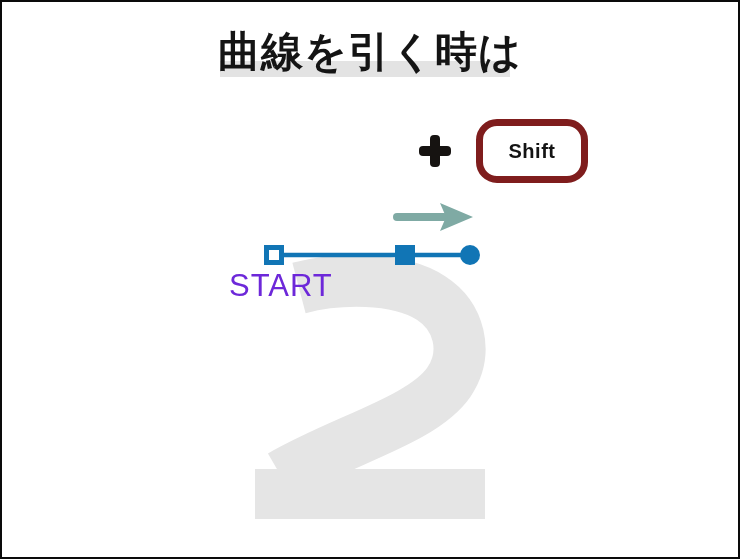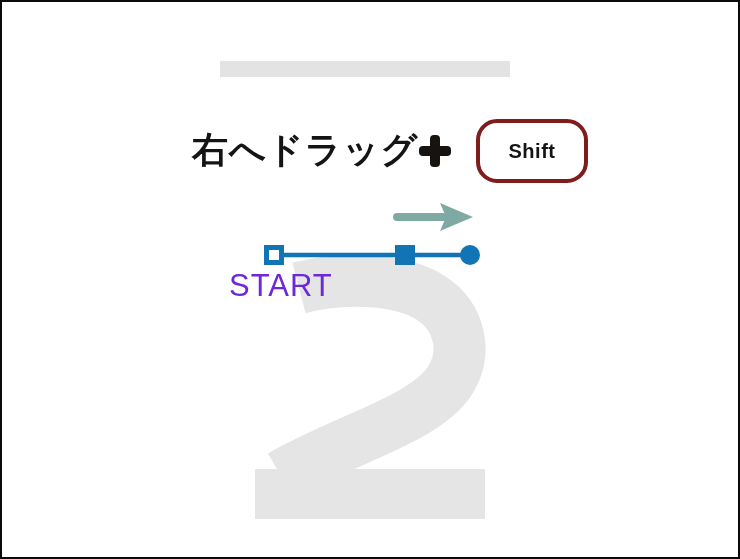--- a/index.html
+++ b/index.html
@@ -20,41 +20,41 @@
   
   .drag-label{
     position:absolute;left:190px;top:124px;margin:0;
     font-size:36px;font-weight:700;color:#141414;letter-spacing:1px;z-index:2;
   }
   .plus-icon{position:absolute;left:417px;top:133px;width:32px;height:32px;z-index:2;}
   .plus-icon .h{position:absolute;left:0;top:11px;width:32px;height:10px;background:#161311;border-radius:4px;}
   .plus-icon .v{position:absolute;left:11px;top:0;width:10px;height:32px;background:#161311;border-radius:4px;}
   .shift-key{
     position:absolute;left:474px;top:117px;width:112px;height:64px;box-sizing:border-box;
-    border:4px solid #7f1d1d;border-radius:21px;background:#fff;
+    border:7px solid #7f1d1d;border-radius:21px;background:#fff;
     display:flex;align-items:center;justify-content:center;z-index:2;
   }
   .shift-key .key-label{font-size:20px;font-weight:700;color:#141414;letter-spacing:0.5px;}
   
   .arrow-svg{position:absolute;left:390px;top:198px;z-index:3;}
   .path-svg{position:absolute;left:255px;top:236px;z-index:3;}
   .start-label{
     position:absolute;left:227px;top:268px;margin:0;
     font-size:31px;font-weight:400;color:#6d28d9;letter-spacing:1px;z-index:2;line-height:1;
   }
   .numeral-svg{position:absolute;left:245px;top:252px;z-index:1;}
 </style>
 </head>
 <body>
 
 <div class="canvas">
 
   <div class="title-highlight"></div>
+  <h1 class="title">曲線を引く時は</h1>
 
-  <p class="drag-label">右へドラッグ</p>
 
   <div class="plus-icon">
     <div class="h"></div>
     <div class="v"></div>
   </div>
 
   <div class="shift-key">
     <span class="key-label">Shift</span>
   </div>
 

